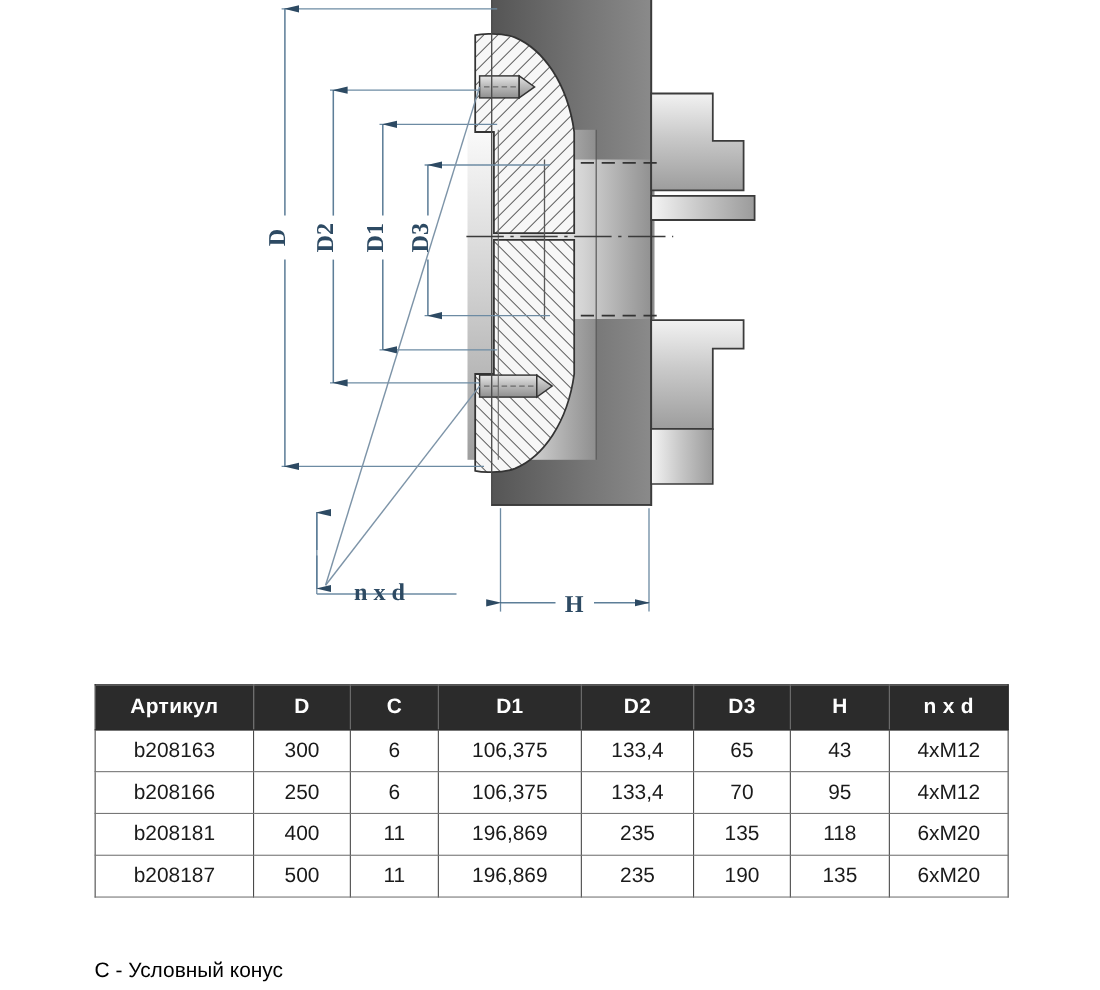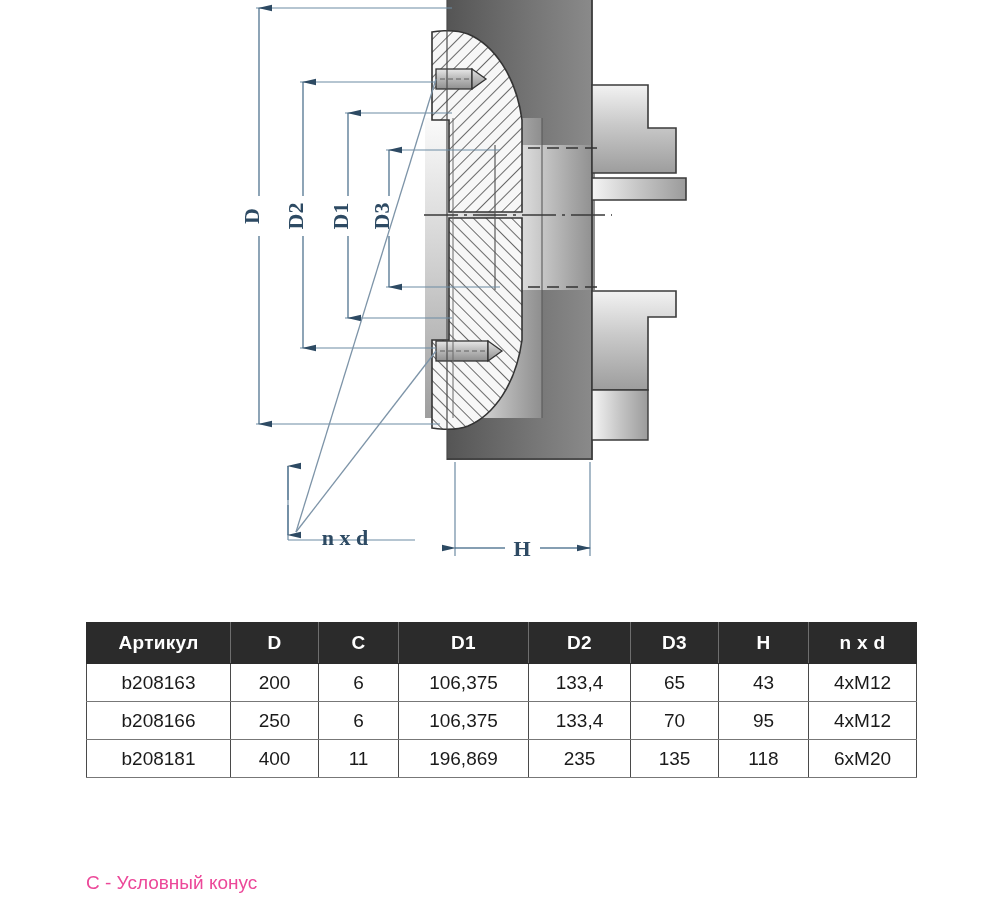--- a/index.html
+++ b/index.html
@@ -67,21 +67,21 @@
   .col-d2  { width: 102px; }
   .col-d3  { width: 88px;  }
   .col-h   { width: 90px;  }
   .col-nxd { width: 108px; }
 
   #table-note {
     position: absolute;
     left: 86px;
     top: 872px;
     font-size: 19px;
-    color: #ec4899;
+    color: #000000;
     white-space: nowrap;
   }
 
   .dim-text {
     font-family: "Liberation Serif", serif;
     font-weight: bold;
     fill: #2d4a63;
   }
 </style>
 </head>
@@ -273,21 +273,21 @@
         <th>D1</th>
         <th>D2</th>
         <th>D3</th>
         <th>H</th>
         <th>n x d</th>
       </tr>
     </thead>
     <tbody>
       <tr>
         <td>b208163</td>
-        <td>200</td>
+        <td>300</td>
         <td>6</td>
         <td>106,375</td>
         <td>133,4</td>
         <td>65</td>
         <td>43</td>
         <td>4хМ12</td>
       </tr>
       <tr>
         <td>b208166</td>
         <td>250</td>
@@ -301,17 +301,27 @@
       <tr>
         <td>b208181</td>
         <td>400</td>
         <td>11</td>
         <td>196,869</td>
         <td>235</td>
         <td>135</td>
         <td>118</td>
         <td>6хМ20</td>
       </tr>
+      <tr>
+        <td>b208187</td>
+        <td>500</td>
+        <td>11</td>
+        <td>196,869</td>
+        <td>235</td>
+        <td>190</td>
+        <td>135</td>
+        <td>6хМ20</td>
+      </tr>
     </tbody>
   </table>
 </div>
 
 <div id="table-note">C - Условный конус</div>
 
 </body></html>

